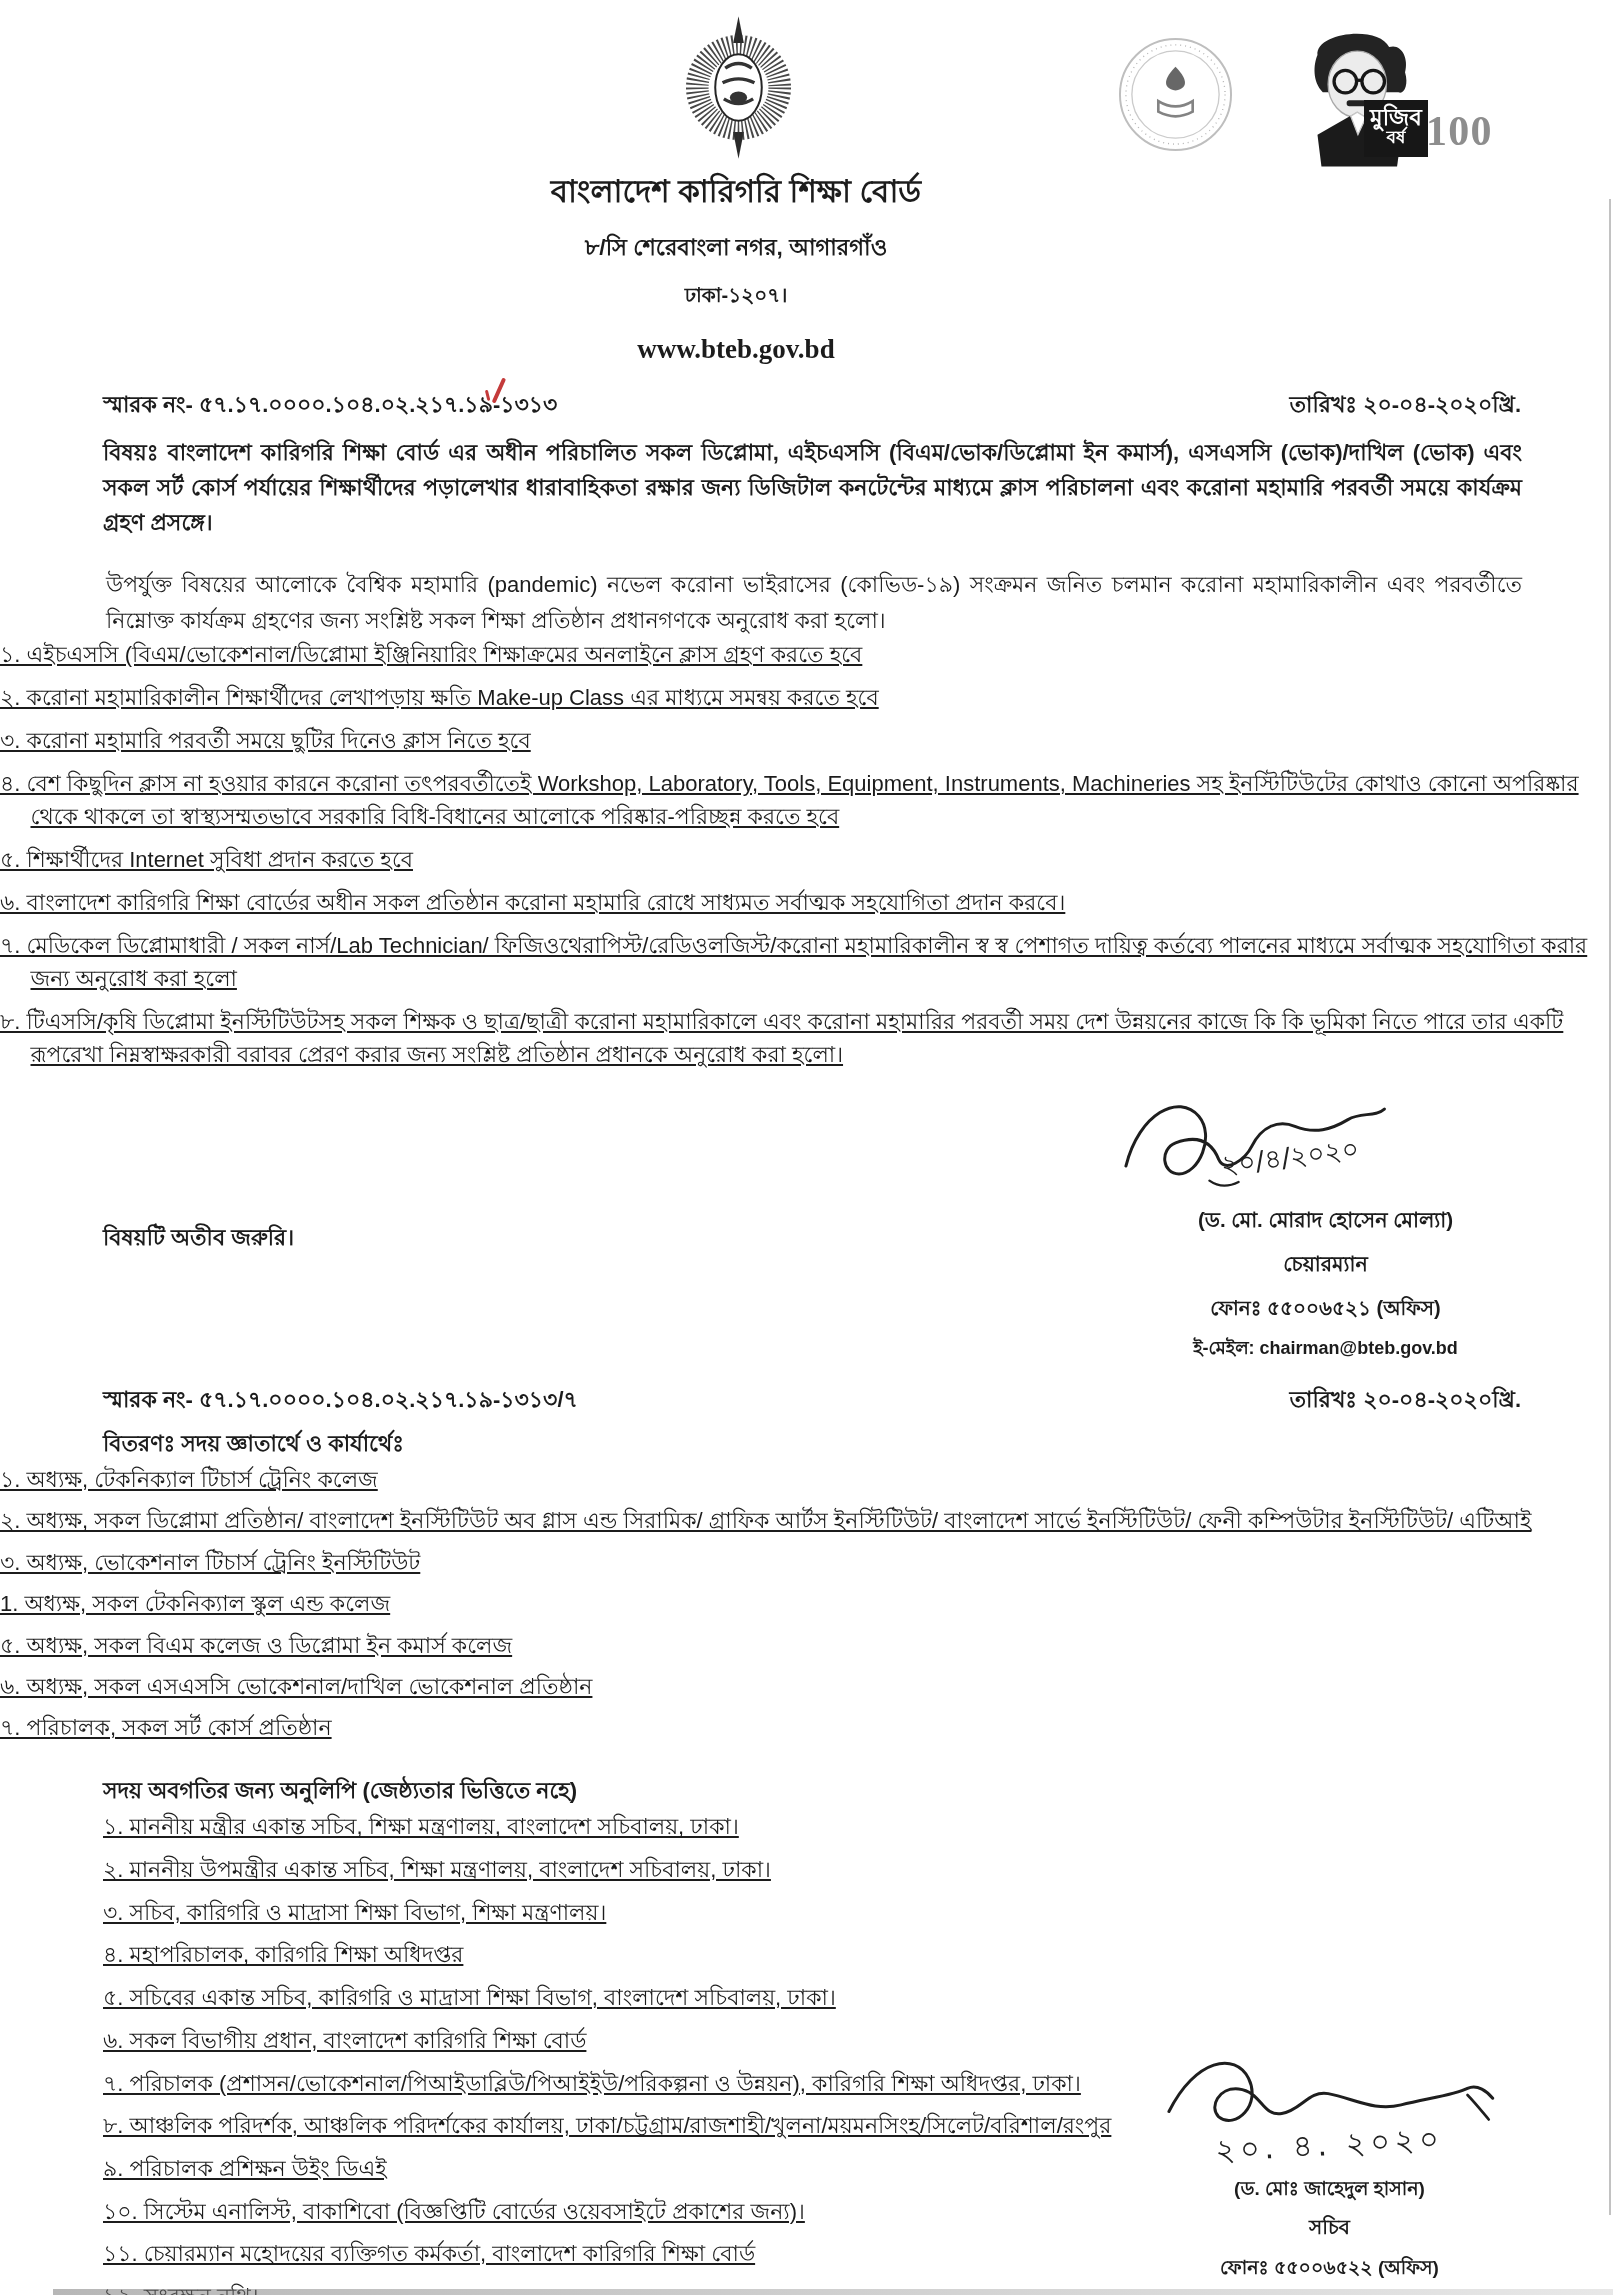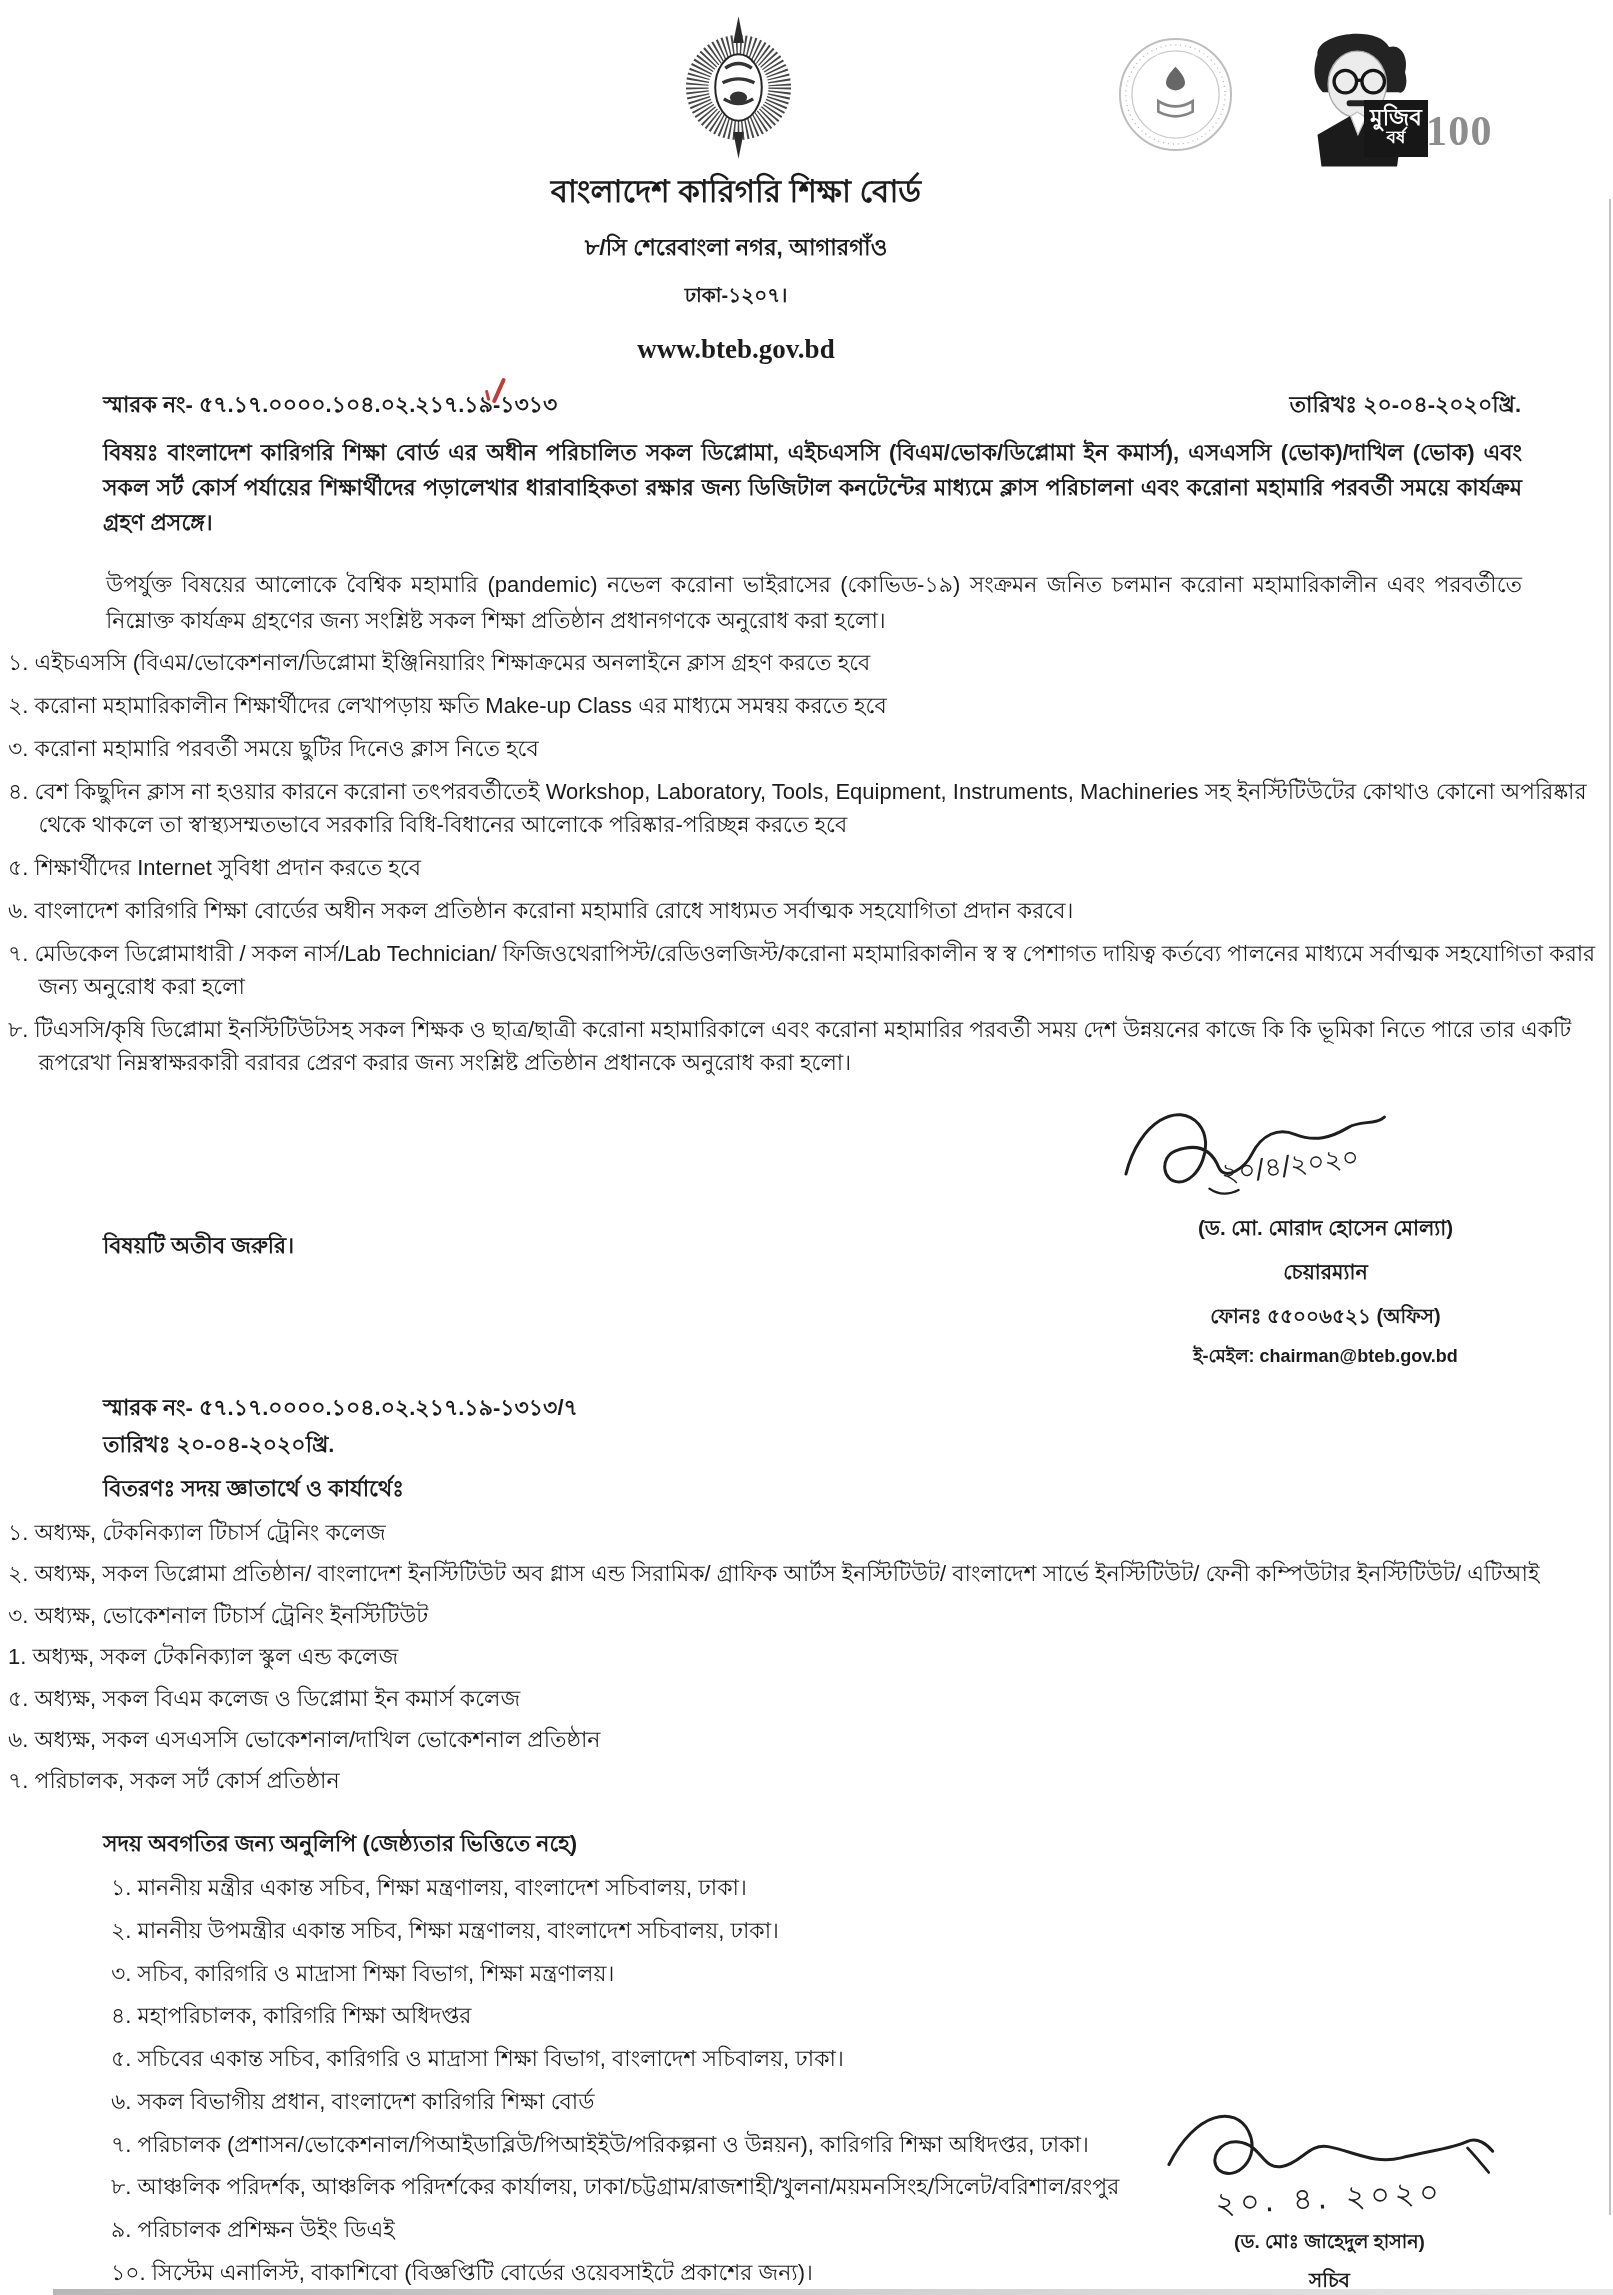--- a/index.html
+++ b/index.html
@@ -40,21 +40,21 @@
     position:absolute;left:394px;top:-10.6px;width:4px;height:26.5px;
     background:#c43b3b;transform:rotate(24deg);border-radius:2px;
   }
   .red-tick:after{
     content:"";position:absolute;left:-8px;top:17px;width:3.3px;height:10.6px;
     background:#c43b3b;transform:rotate(-38deg);border-radius:2px;
   }
   
   .subject{margin:12px 92px 0 103px;font-weight:700;text-align:justify;line-height:1.58;}
   .intro{margin:26.5px 92px 0 106px;font-weight:500;text-align:justify;line-height:1.62;}
-  ul.plain{list-style:none;margin:8px;padding:0;}
+  ul.plain{list-style:none;margin:0;padding:0;text-decoration:underline;}
   .directives{margin:22.6px 86px 0 106px;}
   .directives li{padding-left:30.5px;text-indent:-30.5px;margin-bottom:10px;line-height:1.5;font-weight:500;}
   .urgent-row{display:flex;justify-content:space-between;align-items:center;margin:4px 73px 0 103px;}
   .urgent{font-weight:700;padding-top:30.5px;}
   
   .sig-center{text-align:center;}
   .chairman-block{width:431px;}
   .sig-wrap{position:relative;}
   .hand-date{
     position:absolute;font-weight:400;white-space:nowrap;
@@ -177,21 +177,21 @@
         </svg>
         <span class="hand-date">২০/৪/২০২০</span>
       </div>
       <div class="sig-name">(ড. মো. মোরাদ হোসেন মোল্যা)</div>
       <div class="sig-title">চেয়ারম্যান</div>
       <div class="sig-phone">ফোনঃ ৫৫০০৬৫২১ (অফিস)</div>
       <div class="sig-email">ই-মেইল: chairman@bteb.gov.bd</div>
     </div>
   </div>
 
-  <div class="memo-row" style="margin-top:17px;flex-direction:column;">
+  <div class="memo-row" style="margin-top:17px;">
     <span>স্মারক নং- ৫৭.১৭.০০০০.১০৪.০২.২১৭.১৯-১৩১৩/৭</span>
     <span>তারিখঃ ২০-০৪-২০২০খ্রি.</span>
   </div>
 
   <div class="dist-head">বিতরণঃ সদয় জ্ঞাতার্থে ও কার্যার্থেঃ</div>
   <ul class="plain dist-list">
     <li>১. অধ্যক্ষ, টেকনিক্যাল টিচার্স ট্রেনিং কলেজ</li>
     <li>২. অধ্যক্ষ, সকল ডিপ্লোমা প্রতিষ্ঠান/ বাংলাদেশ ইনস্টিটিউট অব গ্লাস এন্ড সিরামিক/ গ্রাফিক আর্টস ইনস্টিটিউট/ বাংলাদেশ সার্ভে ইনস্টিটিউট/ ফেনী কম্পিউটার ইনস্টিটিউট/ এটিআই</li>
     <li>৩. অধ্যক্ষ, ভোকেশনাল টিচার্স ট্রেনিং ইনস্টিটিউট</li>
     <li>1. অধ্যক্ষ, সকল টেকনিক্যাল স্কুল এন্ড কলেজ</li>

